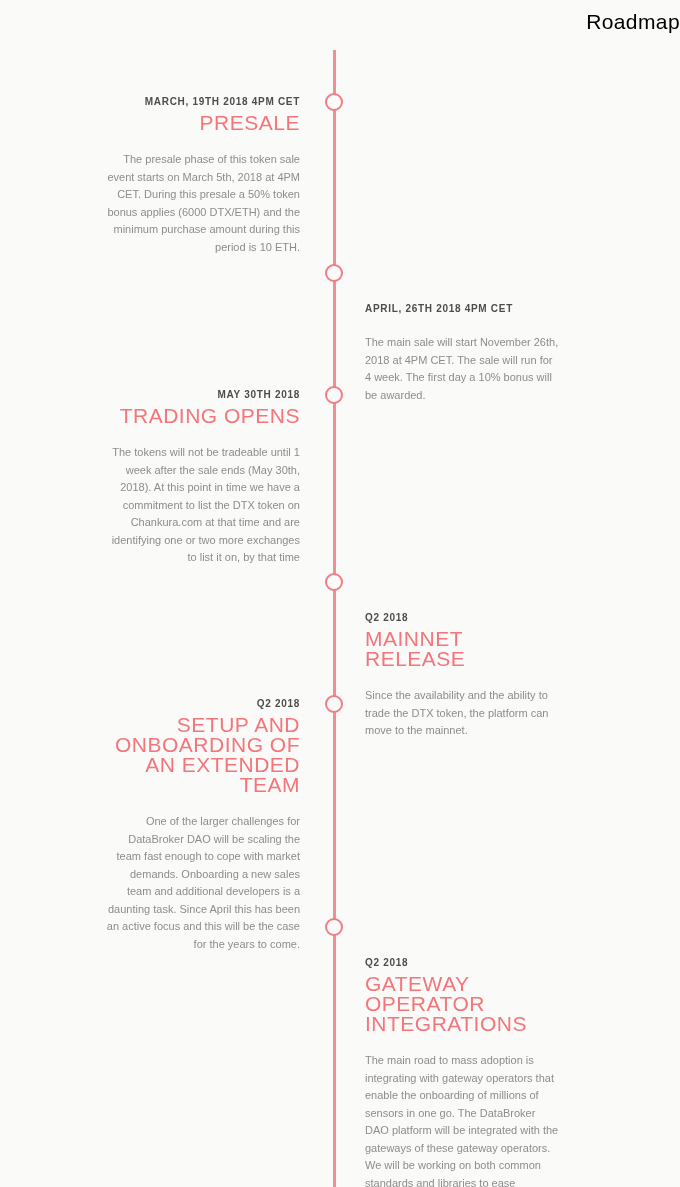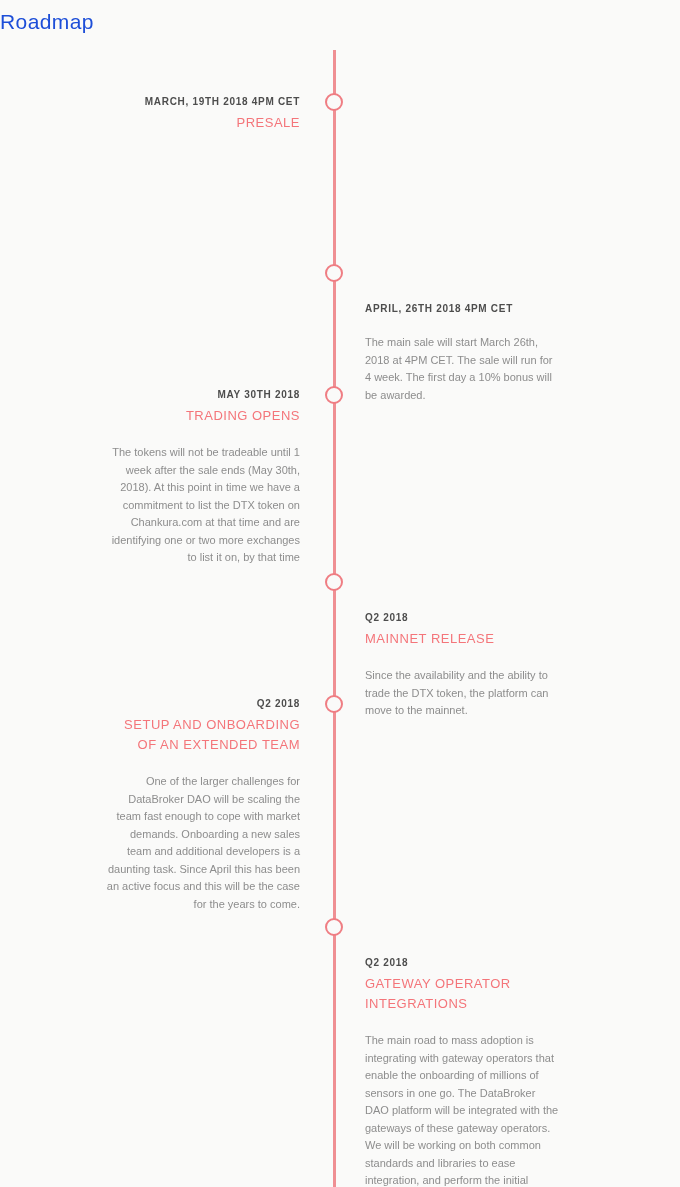--- a/index.html
+++ b/index.html
@@ -9,22 +9,22 @@
   }
   body {
     width: 680px;
     height: 1187px;
     position: relative;
     font-family: "Liberation Sans", sans-serif;
     overflow: hidden;
   }
 
   .page-title {
-    text-align: left;
-    color: #1d4ed8;
+    text-align: right;
+    color: #000000;
     font-size: 21px;
     font-weight: 300;
     letter-spacing: 0.4px;
     padding-top: 10px;
     margin: 0;
   }
 
   .timeline {
     position: absolute;
     top: 5px;
@@ -78,21 +78,21 @@
     font-size: 10px;
     font-weight: bold;
     color: #4d4d4d;
     letter-spacing: 0.7px;
     text-transform: uppercase;
     line-height: 14px;
     margin: 0;
   }
 
   .entry-title {
-    font-size: 13px;
+    font-size: 21px;
     font-weight: 400;
     color: #f4757a;
     letter-spacing: 0.5px;
     text-transform: uppercase;
     line-height: 20px;
     margin: 4px 0 0 0;
   }
 
   .entry-text {
     font-size: 11px;
@@ -109,28 +109,29 @@
 
 <div class="timeline">
 
   <div class="timeline-spine"></div>
 
   <div class="entry left">
     <div class="marker" style="top:88px"></div>
     <div class="entry-body" style="top:90px">
       <p class="entry-date">MARCH, 19TH 2018 4PM CET</p>
       <p class="entry-title">PRESALE</p>
+      <p class="entry-text">The presale phase of this token sale event starts on March 5th, 2018 at 4PM CET. During this presale a 50% token bonus applies (6000 DTX/ETH) and the minimum purchase amount during this period is 10 ETH.</p>
     </div>
   </div>
 
   <div class="entry right">
     <div class="marker" style="top:259px"></div>
     <div class="entry-body" style="top:261px">
       <p class="entry-date">APRIL, 26TH 2018 4PM CET</p>
-      <p class="entry-text">The main sale will start March 26th, 2018 at 4PM CET. The sale will run for 4 week. The first day a 10% bonus will be awarded.</p>
+      <p class="entry-text">The main sale will start November 26th, 2018 at 4PM CET. The sale will run for 4 week. The first day a 10% bonus will be awarded.</p>
     </div>
   </div>
 
   <div class="entry left">
     <div class="marker" style="top:381px"></div>
     <div class="entry-body" style="top:383px">
       <p class="entry-date">MAY 30TH 2018</p>
       <p class="entry-title">TRADING OPENS</p>
       <p class="entry-text">The tokens will not be tradeable until 1 week after the sale ends (May 30th, 2018). At this point in time we have a commitment to list the DTX token on Chankura.com at that time and are identifying one or two more exchanges to list it on, by that time</p>
     </div>

